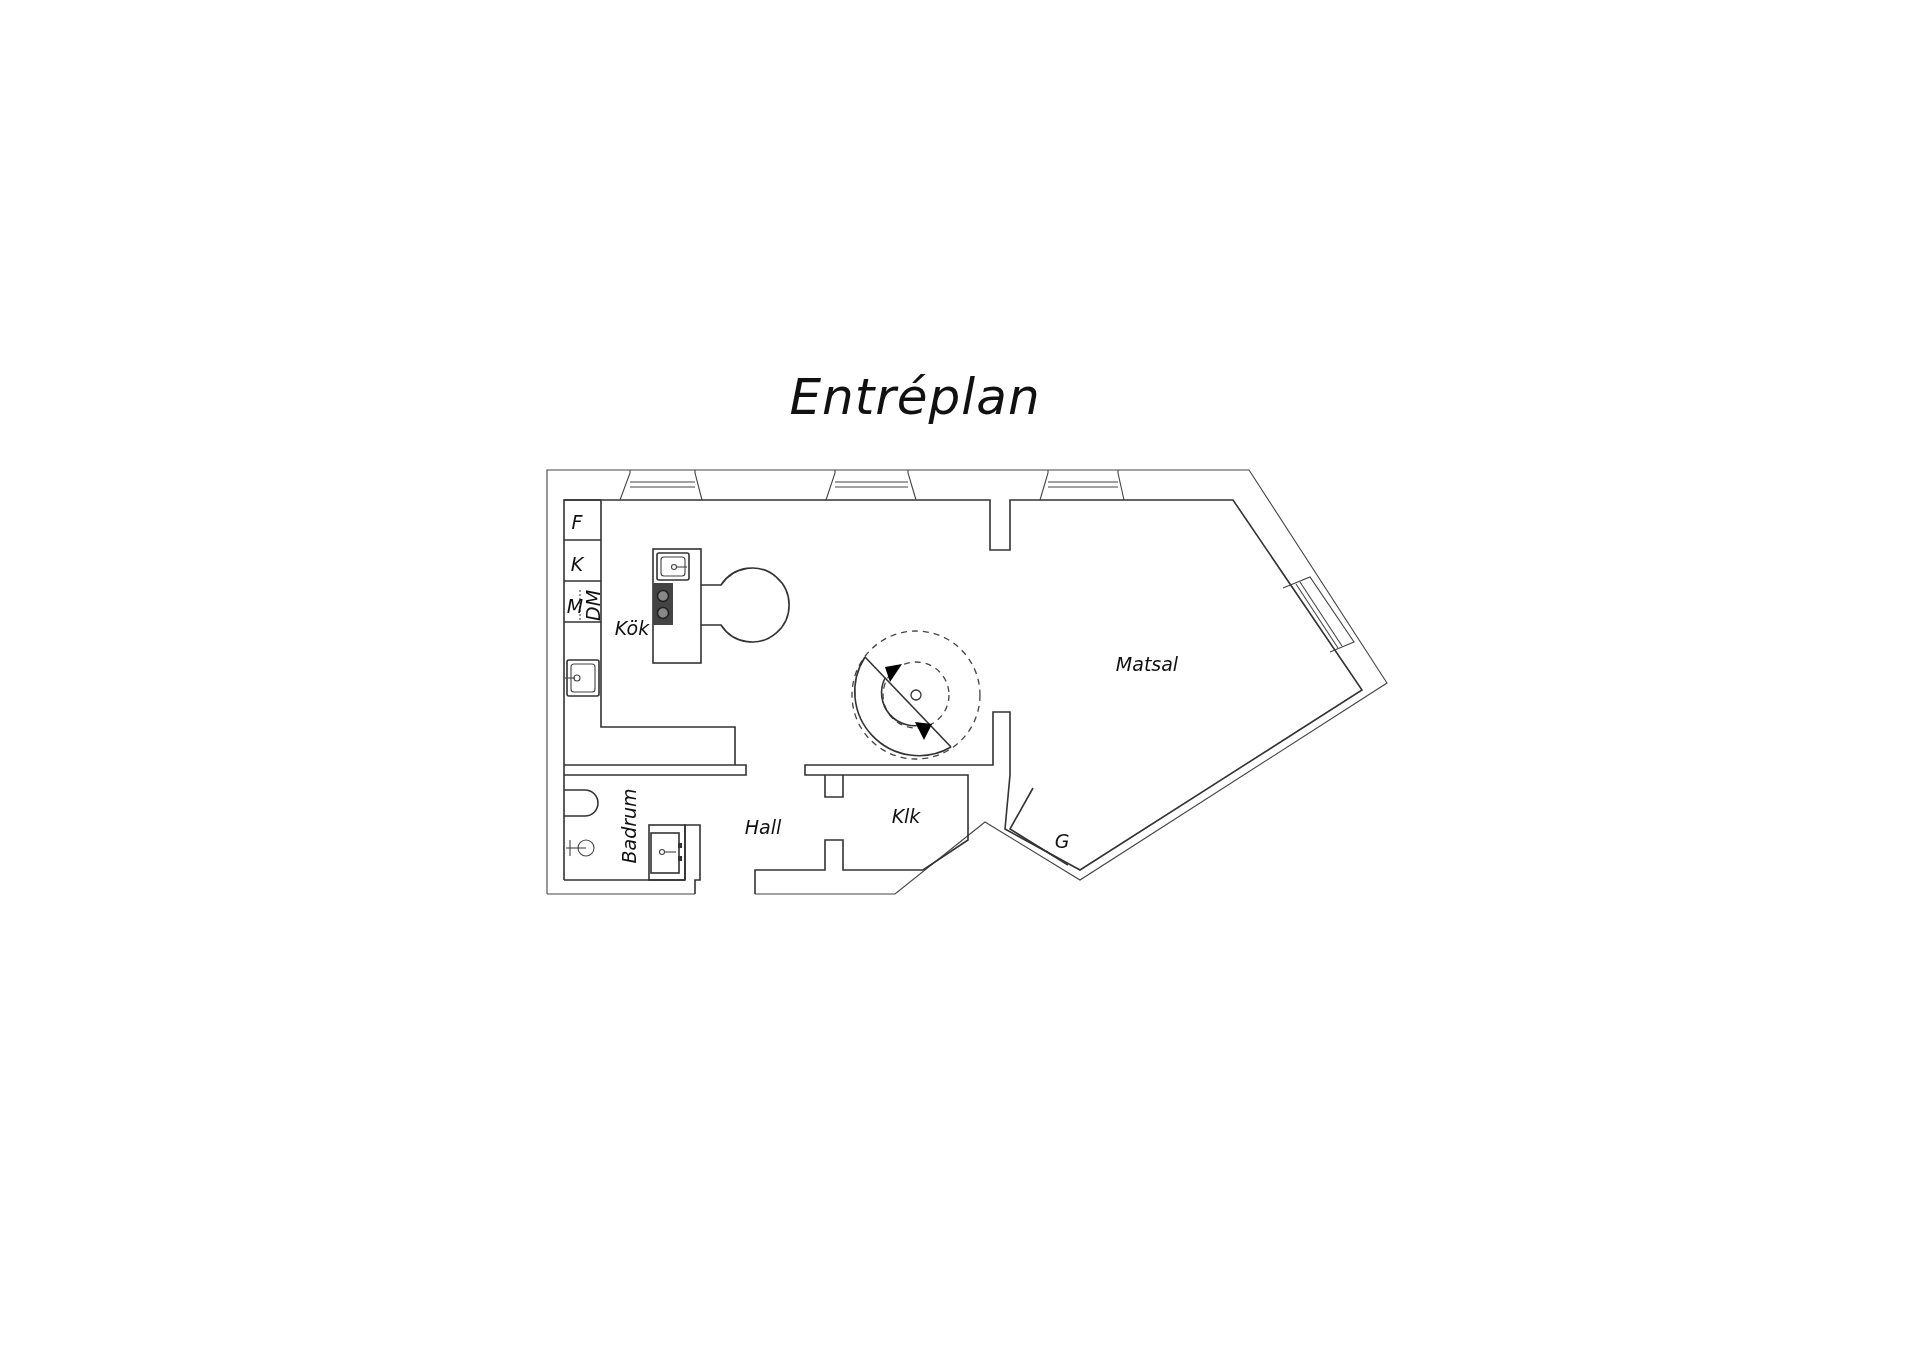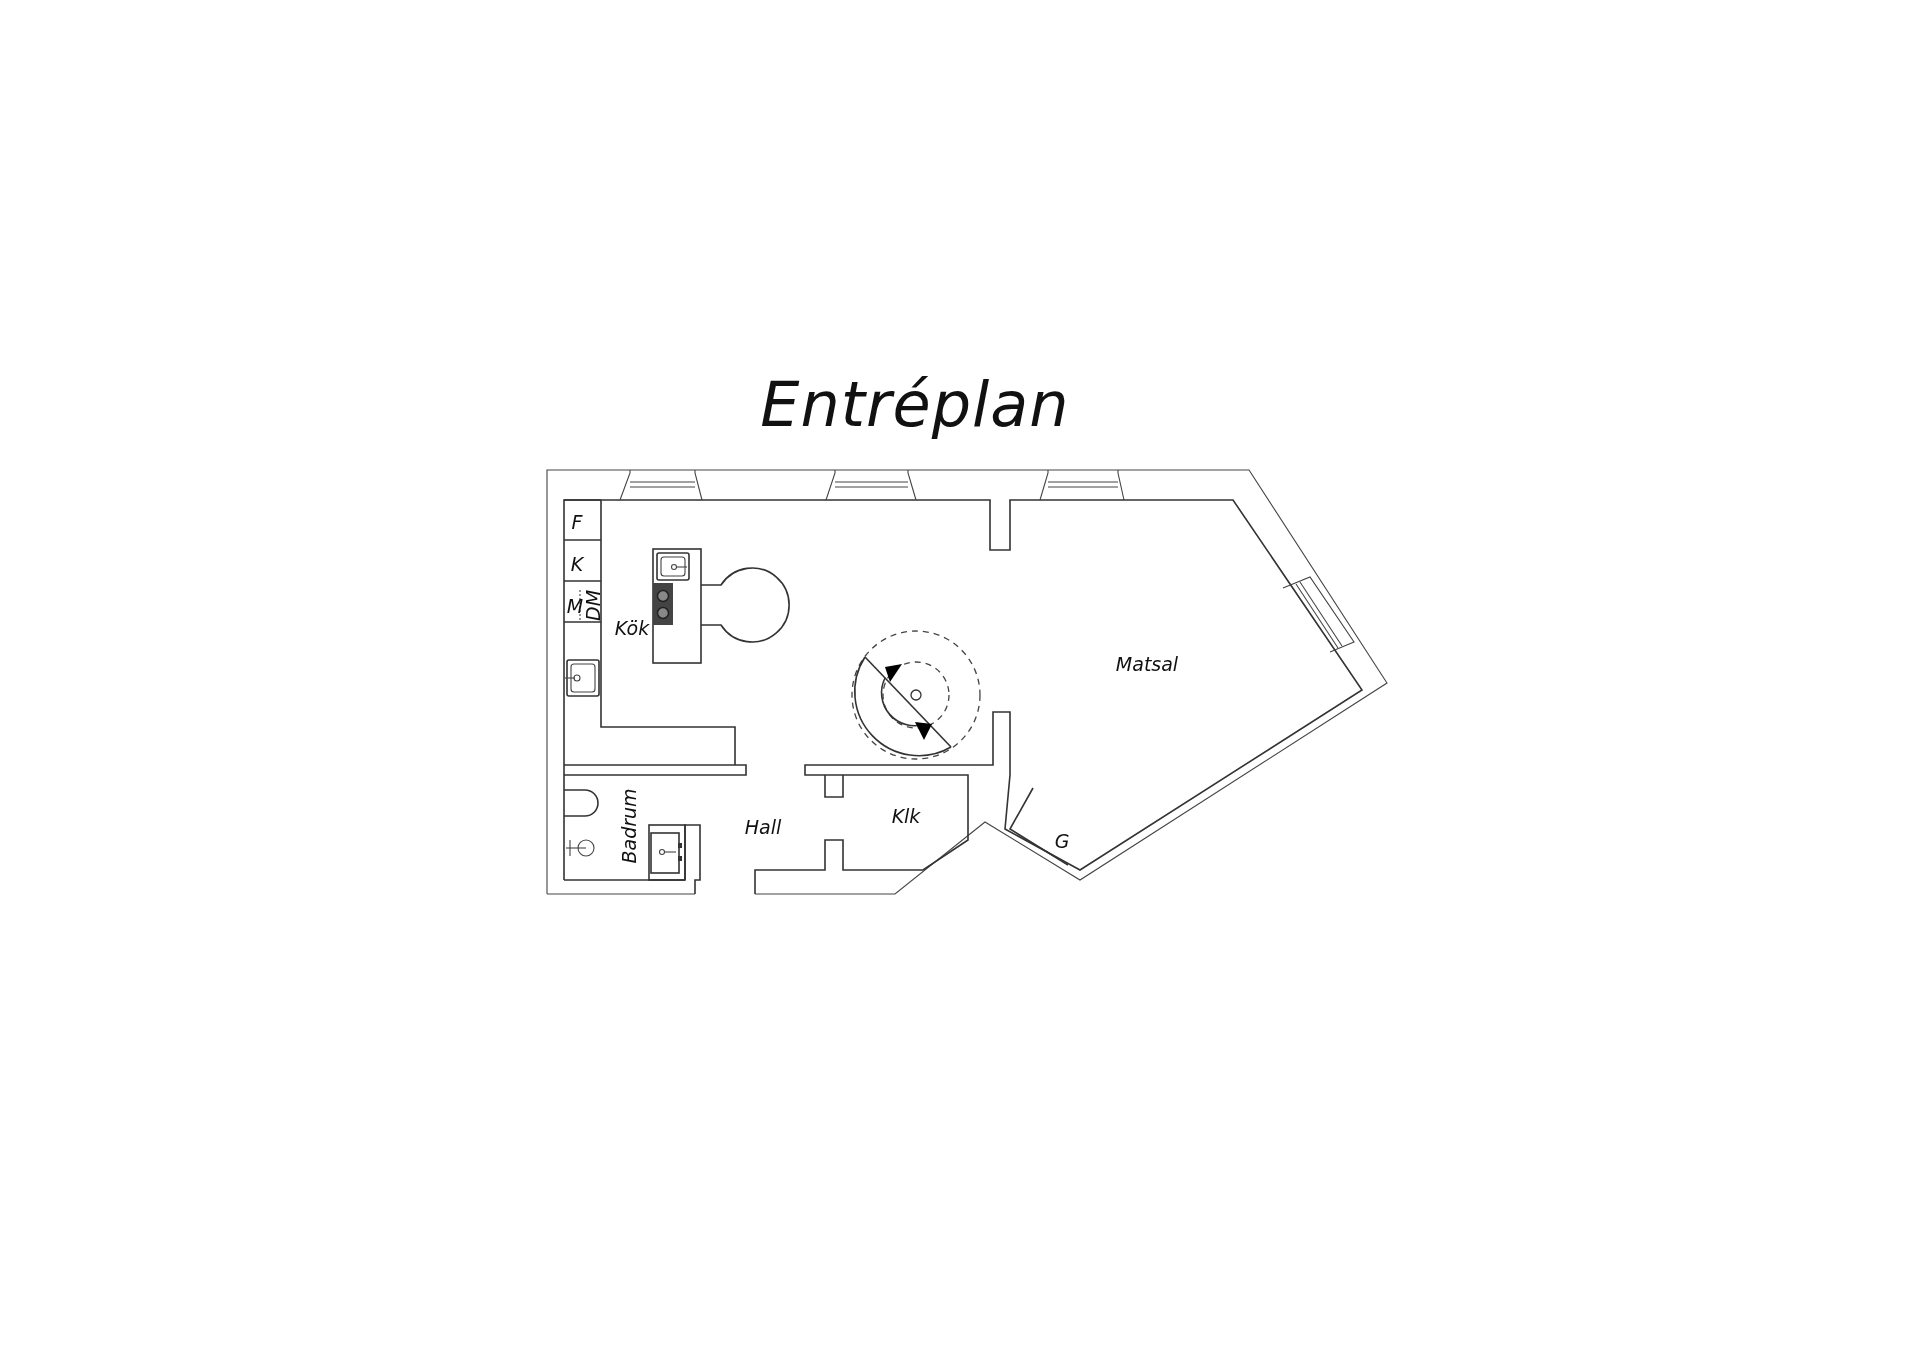--- a/index.html
+++ b/index.html
@@ -1,19 +1,19 @@
 <!DOCTYPE html>
 <html><head>
   <meta charset="utf-8">
   <style>
     html, body { margin: 0; padding: 0; background: #ffffff; }
     body { width: 1920px; height: 1357px; position: relative; overflow: hidden; font-family: "DejaVu Sans", "Liberation Sans", sans-serif; }
     #plan-title {
       position: absolute; left: 0; top: 368px; width: 1830px; text-align: center;
-      font-size: 62px; font-style: italic; font-weight: 300; color: #111; letter-spacing: 1px;
+      font-size: 50px; font-style: italic; font-weight: 300; color: #111; letter-spacing: 1px;
       font-family: "DejaVu Sans", sans-serif;
     }
     svg { position: absolute; left: 0; top: 0; }
     .wall { fill: none; stroke: #333; stroke-width: 1.6; }
     .thin { fill: none; stroke: #444; stroke-width: 1.1; }
     .dash { fill: none; stroke: #444; stroke-width: 1.3; stroke-dasharray: 6 5; }
     .lbl { font-family: "DejaVu Sans", sans-serif; font-style: italic; font-size: 19px; fill: #111; }
   </style>
 </head>
 <body>

